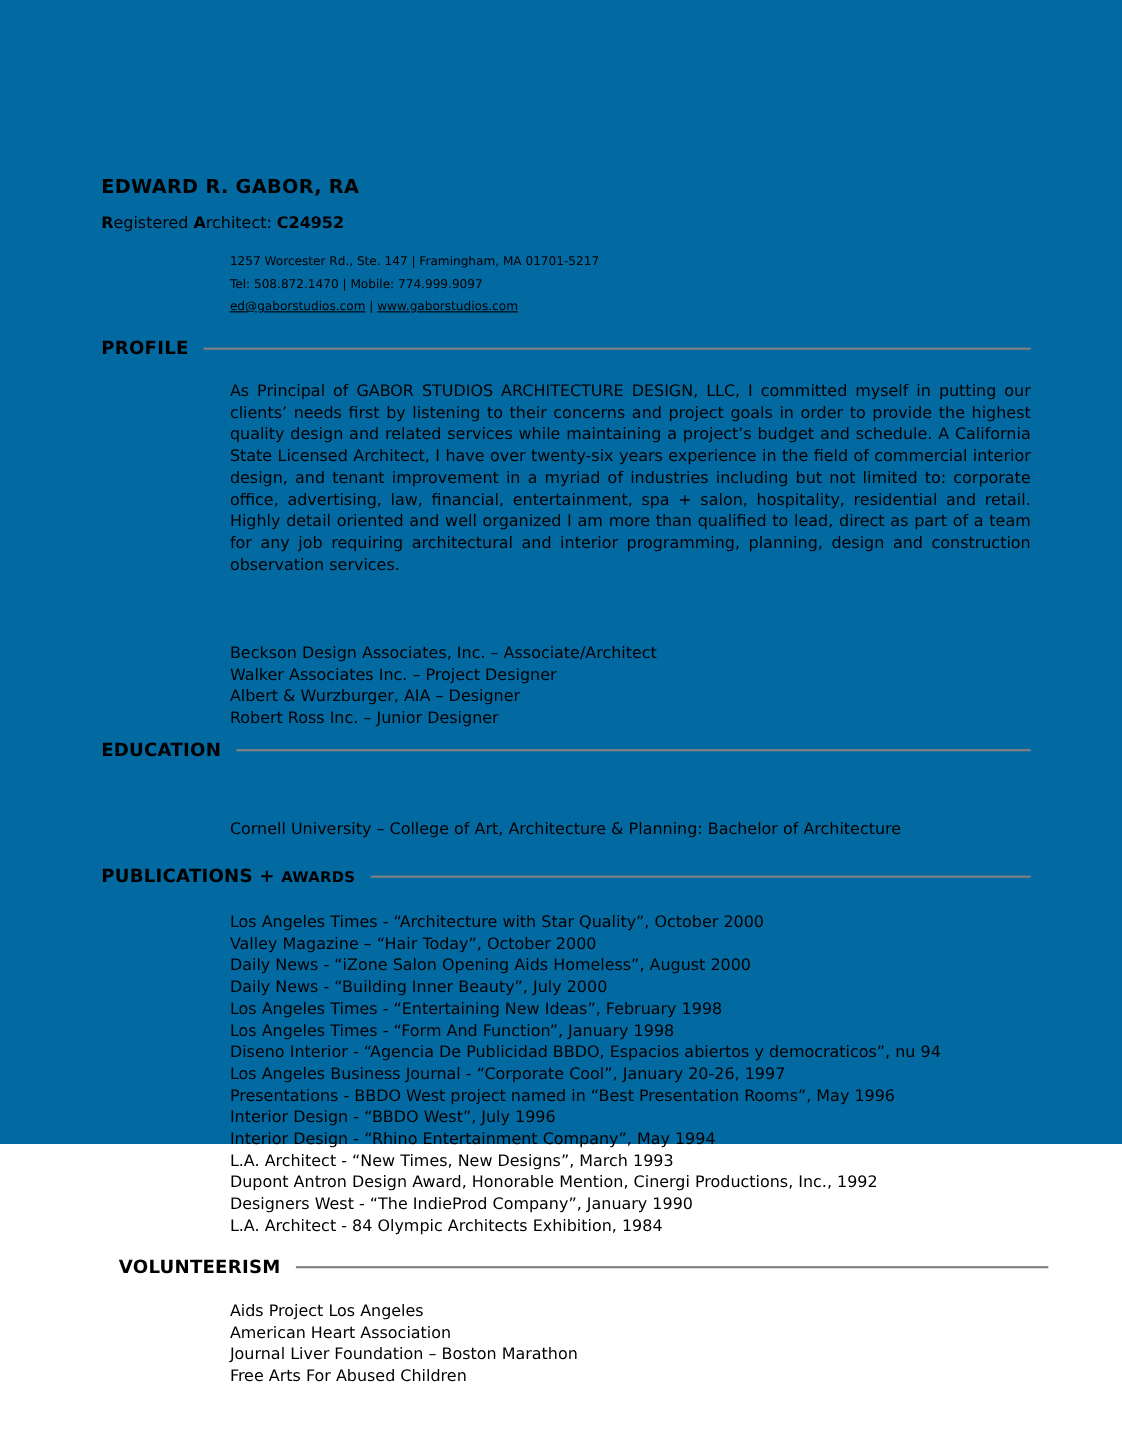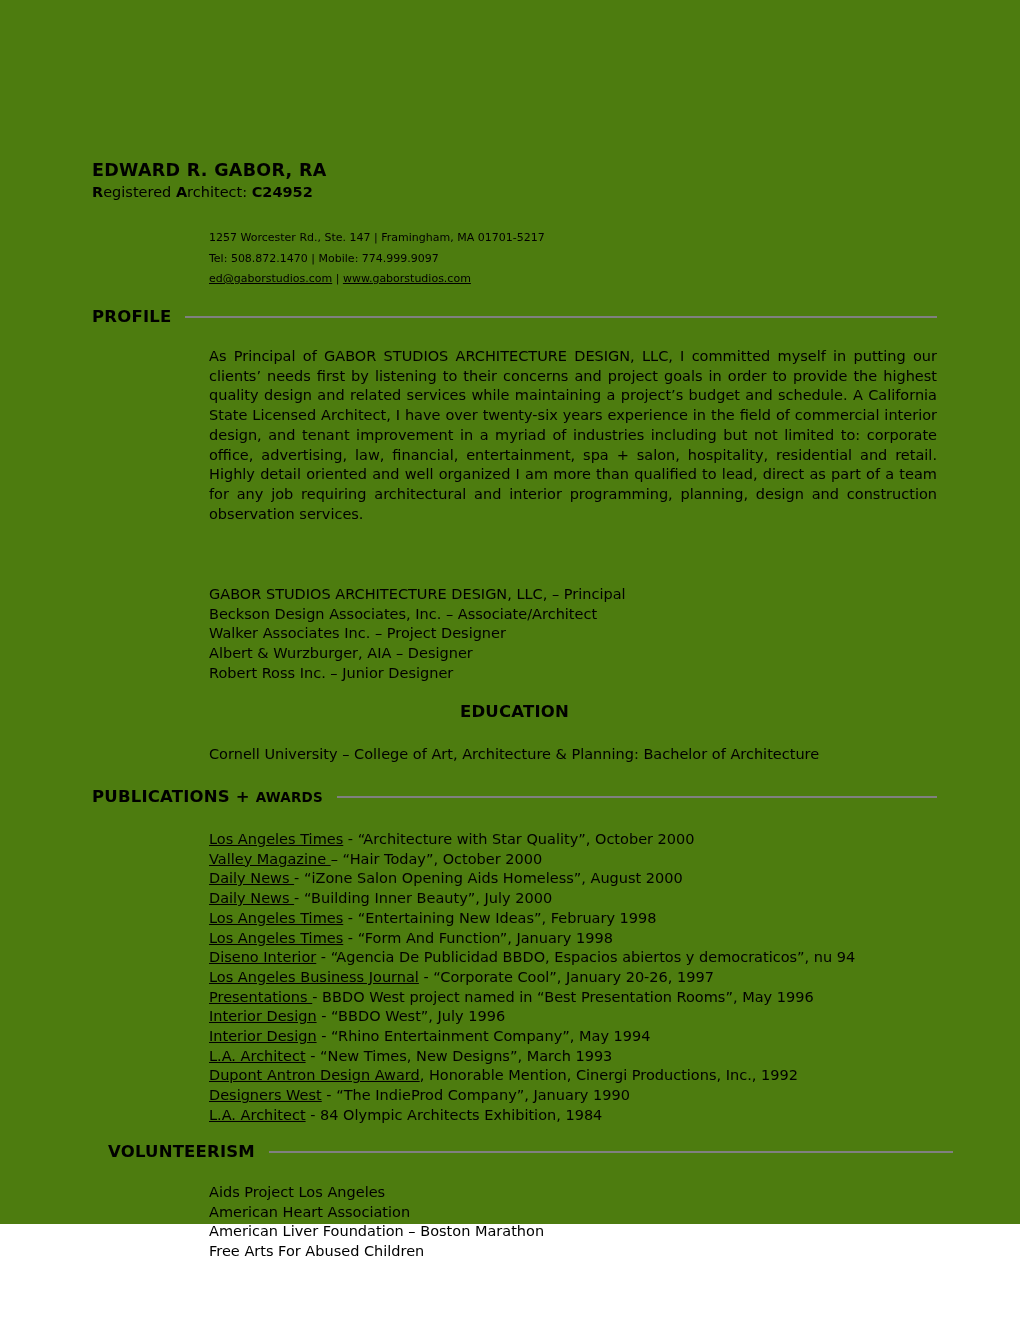--- a/index.html
+++ b/index.html
@@ -12,38 +12,38 @@
     height: 1320px;
     font-family: "DejaVu Sans", sans-serif;
     color: #000000;
     position: relative;
     overflow: hidden;
   }
   .page {
     position: absolute;
     left: 0; top: 0;
     width: 1020px;
-    height: 1224px;
-    background: #4d7c0f;
+    height: 1040px;
+    background: #0369a1;
   }
 
   
   .hdr-name {
     position: absolute;
     left: 92px;
     top: 160px;
     font-size: 17.5px;
     font-weight: bold;
     letter-spacing: 0.3px;
     white-space: nowrap;
   }
   .hdr-sub {
     position: absolute;
     left: 92px;
-    top: 184px;
+    top: 195px;
     font-size: 14.5px;
     white-space: nowrap;
   }
   .hdr-sub .b { font-weight: bold; }
 
   .contact {
     position: absolute;
     left: 209px;
     top: 228px;
     font-size: 11px;
@@ -88,21 +88,21 @@
     left: 209px;
     font-size: 14.5px;
     line-height: 19.7px;
   }
   .profile-body {
     width: 728px;
     text-align: justify;
     text-justify: inter-word;
   }
   .list-line { white-space: nowrap; }
-  .list-line .ul { text-decoration: underline; }
+  .list-line .ul { }
 </style>
 </head>
 <body>
 
 <div class="page">
 
   <div class="hdr-name">EDWARD R. GABOR, RA</div>
 
   <div class="hdr-sub">
     <span class="b">R</span><span>egistered </span><span class="b">A</span><span>rchitect: </span><span class="b">C24952</span>
@@ -114,28 +114,27 @@
     <div><span class="ul">ed@gaborstudios.com</span><span> | </span><span class="ul">www.gaborstudios.com</span></div>
   </div>
 
   <div class="sec" style="top:307px;justify-content:flex-end;">
     <span class="sec-title">PROFILE</span>
     <span class="sec-rule"></span>
   </div>
   <div class="block profile-body" style="top:347px;">As Principal of GABOR STUDIOS ARCHITECTURE DESIGN, LLC, I committed myself in putting our clients’ needs first by listening to their concerns and project goals in order to provide the highest quality design and related services while maintaining a project’s budget and schedule. A California State Licensed Architect, I have over twenty-six years experience in the field of commercial interior design, and tenant improvement in a myriad of industries including but not limited to: corporate office, advertising, law, financial, entertainment, spa + salon, hospitality, residential and retail.  Highly detail oriented and well organized I am more than qualified to lead, direct as part of a team for any job requiring architectural and interior programming, planning, design and construction observation services.</div>
 
   <div class="block" style="top:585px;">
-    <div class="list-line">GABOR STUDIOS ARCHITECTURE DESIGN, LLC, – Principal</div>
     <div class="list-line">Beckson Design Associates, Inc. – Associate/Architect</div>
     <div class="list-line">Walker Associates Inc. – Project Designer</div>
     <div class="list-line">Albert &amp; Wurzburger, AIA – Designer</div>
     <div class="list-line">Robert Ross Inc. – Junior Designer</div>
   </div>
 
-  <div class="sec" style="top:702px;flex-direction:column;">
+  <div class="sec" style="top:672px;">
     <span class="sec-title">EDUCATION</span>
     <span class="sec-rule"></span>
   </div>
   <div class="block" style="top:745px;">
     <div class="list-line">Cornell University – College of Art, Architecture &amp; Planning: Bachelor of Architecture</div>
   </div>
 
   <div class="sec" style="top:787px;">
     <span class="sec-title"><span>PUBLICATIONS + </span><span class="small">AWARDS</span></span>
     <span class="sec-rule"></span>
@@ -158,17 +157,17 @@
     <div class="list-line"><span class="ul">L.A. Architect</span><span> - 84 Olympic Architects Exhibition, 1984</span></div>
   </div>
 
   <div class="sec" style="top:1142px;margin-left:16px;">
     <span class="sec-title">VOLUNTEERISM</span>
     <span class="sec-rule"></span>
   </div>
   <div class="block" style="top:1183px;">
     <div class="list-line">Aids Project Los Angeles</div>
     <div class="list-line">American Heart Association</div>
-    <div class="list-line">American Liver Foundation – Boston Marathon</div>
+    <div class="list-line">Journal Liver Foundation – Boston Marathon</div>
     <div class="list-line">Free Arts For Abused Children</div>
   </div>
 
 </div>
 
 </body></html>

